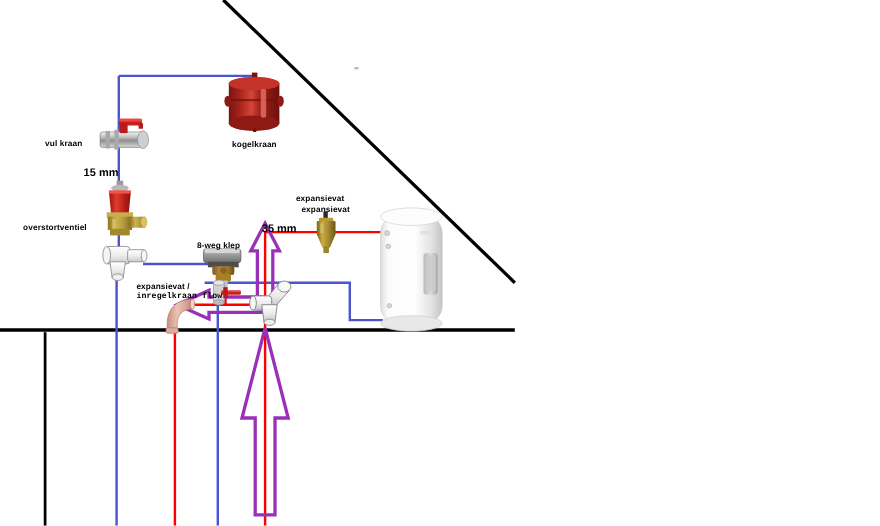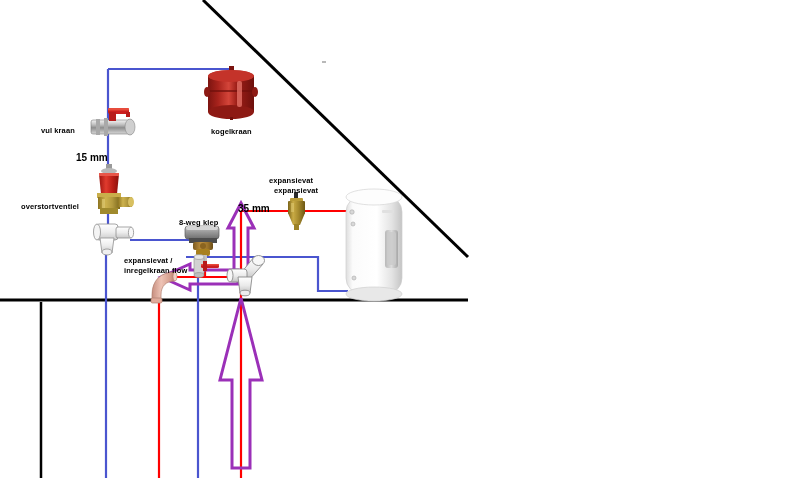--- a/index.html
+++ b/index.html
@@ -276,20 +276,20 @@
     <circle cx="12" cy="38" r="2" fill="#d8d8d8" stroke="#a8a8a8" stroke-width="0.6"></circle>
     <circle cx="13" cy="92" r="2" fill="#d8d8d8" stroke="#a8a8a8" stroke-width="0.6"></circle>
     <rect x="41" y="24" width="12" height="3" rx="1" fill="#e0e0e0"></rect>
   </svg>
 
   <div class="lbl" style="left:41px; top:126px;">vul kraan</div>
   <div class="lbl" style="left:211px; top:127px;">kogelkraan</div>
   <div class="lbl" style="left:21px; top:190px;margin-top:12px;">overstortventiel</div>
   <div class="lbl" style="left:179px; top:218px;">8-weg klep</div>
   <div class="lbl" style="left:124px; top:256px;">expansievat /</div>
-  <div class="lbl" style="left:124px; top:266px;">inregelkraan flow</div>
+  <div class="lbl" style="left:124px; top:266px;font-family:Liberation Mono, monospace;">inregelkraan flow</div>
   <div class="lbl" style="left:269px; top:176px;">expansievat</div>
   <div class="lbl" style="left:274px; top:186px;">expansievat</div>
 
   <div class="dim" style="left:76px; top:152px;">15 mm</div>
   <div class="dim" style="left:238px; top:203px;">35 mm</div>
 
 </div>
 
 </body></html>

